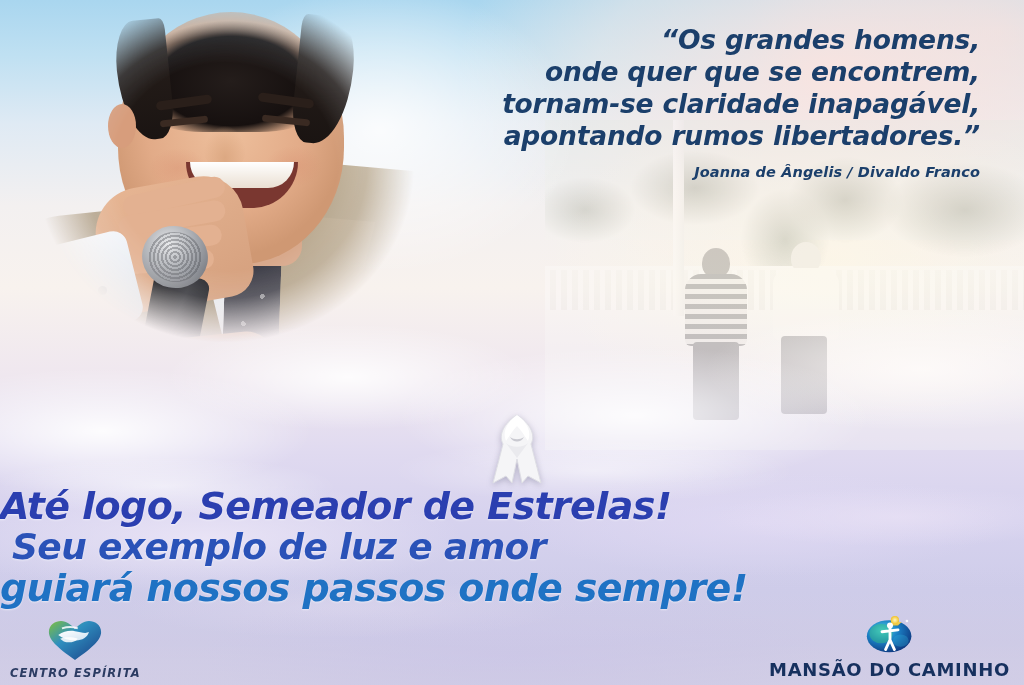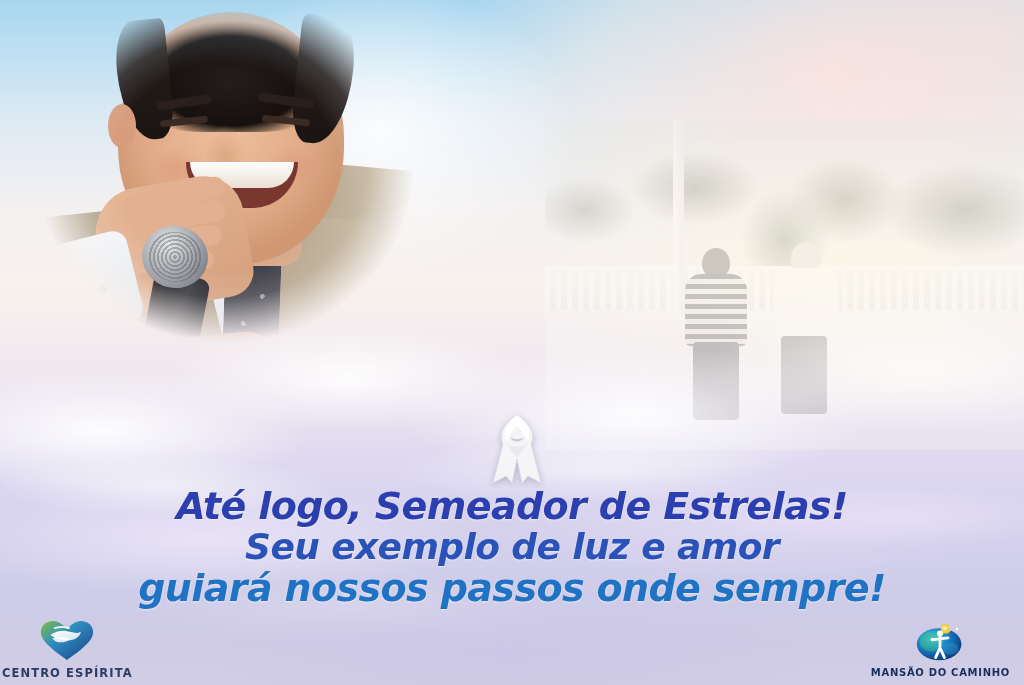--- a/index.html
+++ b/index.html
@@ -200,51 +200,51 @@
 
   
   .ribbon{
     position:absolute; left:486px; top:413px; width:62px; height:72px;
     filter:drop-shadow(0 2px 3px rgba(90,85,120,.35));
   }
 
   
   .headline{
     position:absolute; left:0; right:0; top:486px;
-    text-align:center;
+    text-align:left;
   }
   .hl{
     font-family:"DejaVu Sans", sans-serif;
     font-style:italic; font-weight:bold;
     letter-spacing:-.6px;
     white-space:nowrap;
     text-shadow:0 1px 2px rgba(255,255,255,.55);
   }
   .hl.l1{ font-size:38px; line-height:41px; color:#2b3fb0; }
-  .hl.l2{ font-size:36px; line-height:40px; color:#2a52b8; }
+  .hl.l2{ font-size:36px; line-height:40px; color:#2a52b8;margin-left:12px; }
   .hl.l3{ font-size:38px; line-height:42px; color:#1f72c4; }
 
   
   .logo{
     position:absolute; bottom:6px;
     display:flex; flex-direction:column; align-items:center;
   }
-  .logo.left{ left:2px; }
+  .logo.left{ left:10px;font-style:italic; }
   .logo.right{ right:14px; }
   .logo-mark{ margin-bottom:2px; }
   .logo-text{ text-align:center; line-height:1.08; }
   .logo-text .t1{
     font-family:"DejaVu Sans", sans-serif;
     font-weight:bold; font-size:11.5px; color:#2c3c63; letter-spacing:1.1px;
   }
   .logo-text .t2{
     font-family:"DejaVu Sans", sans-serif;
     font-weight:bold; font-size:14px; color:#16305e; letter-spacing:.6px;
   }
-  .logo.right .t2{ font-size:10px; letter-spacing:.7px; }
+  .logo.right .t2{ font-size:18px; letter-spacing:.7px; }
 </style>
 </head>
 <body>
 
 <div id="stage">
 
   <div class="sky-base"></div>
   <div class="warm-wash"></div>
   <div class="warm-wash2"></div>
 
@@ -307,20 +307,27 @@
       <div class="mic-sleeve"></div>
       <div class="mic-hand"></div>
       <div class="mic-ring"></div>
     </div>
   </div>
 
   <div class="clouds"></div>
   <div class="clouds2"></div>
   <div class="vignette-bottom"></div>
 
+  <div class="quote-block">
+    <div class="quote-line">“Os grandes homens,</div>
+    <div class="quote-line">onde quer que se encontrem,</div>
+    <div class="quote-line">tornam-se claridade inapagável,</div>
+    <div class="quote-line">apontando rumos libertadores.”</div>
+    <div class="quote-author">Joanna de Ângelis / Divaldo Franco</div>
+  </div>
 
   <div class="ribbon">
     <svg viewBox="0 0 62 72" width="62" height="72" aria-hidden="true">
       <path d="M31 2 C18 10 12 22 17 31 L7 70 L20 63 L26 70 L31 46 L36 70 L42 63 L55 70 L45 31 C50 22 44 10 31 2 Z" fill="#f5f5f7" stroke="#dedee4" stroke-width="1"></path>
       <path d="M31 2 C21 9 16 19 20 28 C24 22 27 17 31 13 C35 17 38 22 42 28 C46 19 41 9 31 2 Z" fill="#ffffff"></path>
       <path d="M24 24 C27 30 35 30 38 24 C34 27 28 27 24 24 Z" fill="#b9b9c3" opacity=".75"></path>
       <path d="M20 30 L31 45 L42 30 C37 35 25 35 20 30 Z" fill="#eaeaee"></path>
     </svg>
   </div>
 

